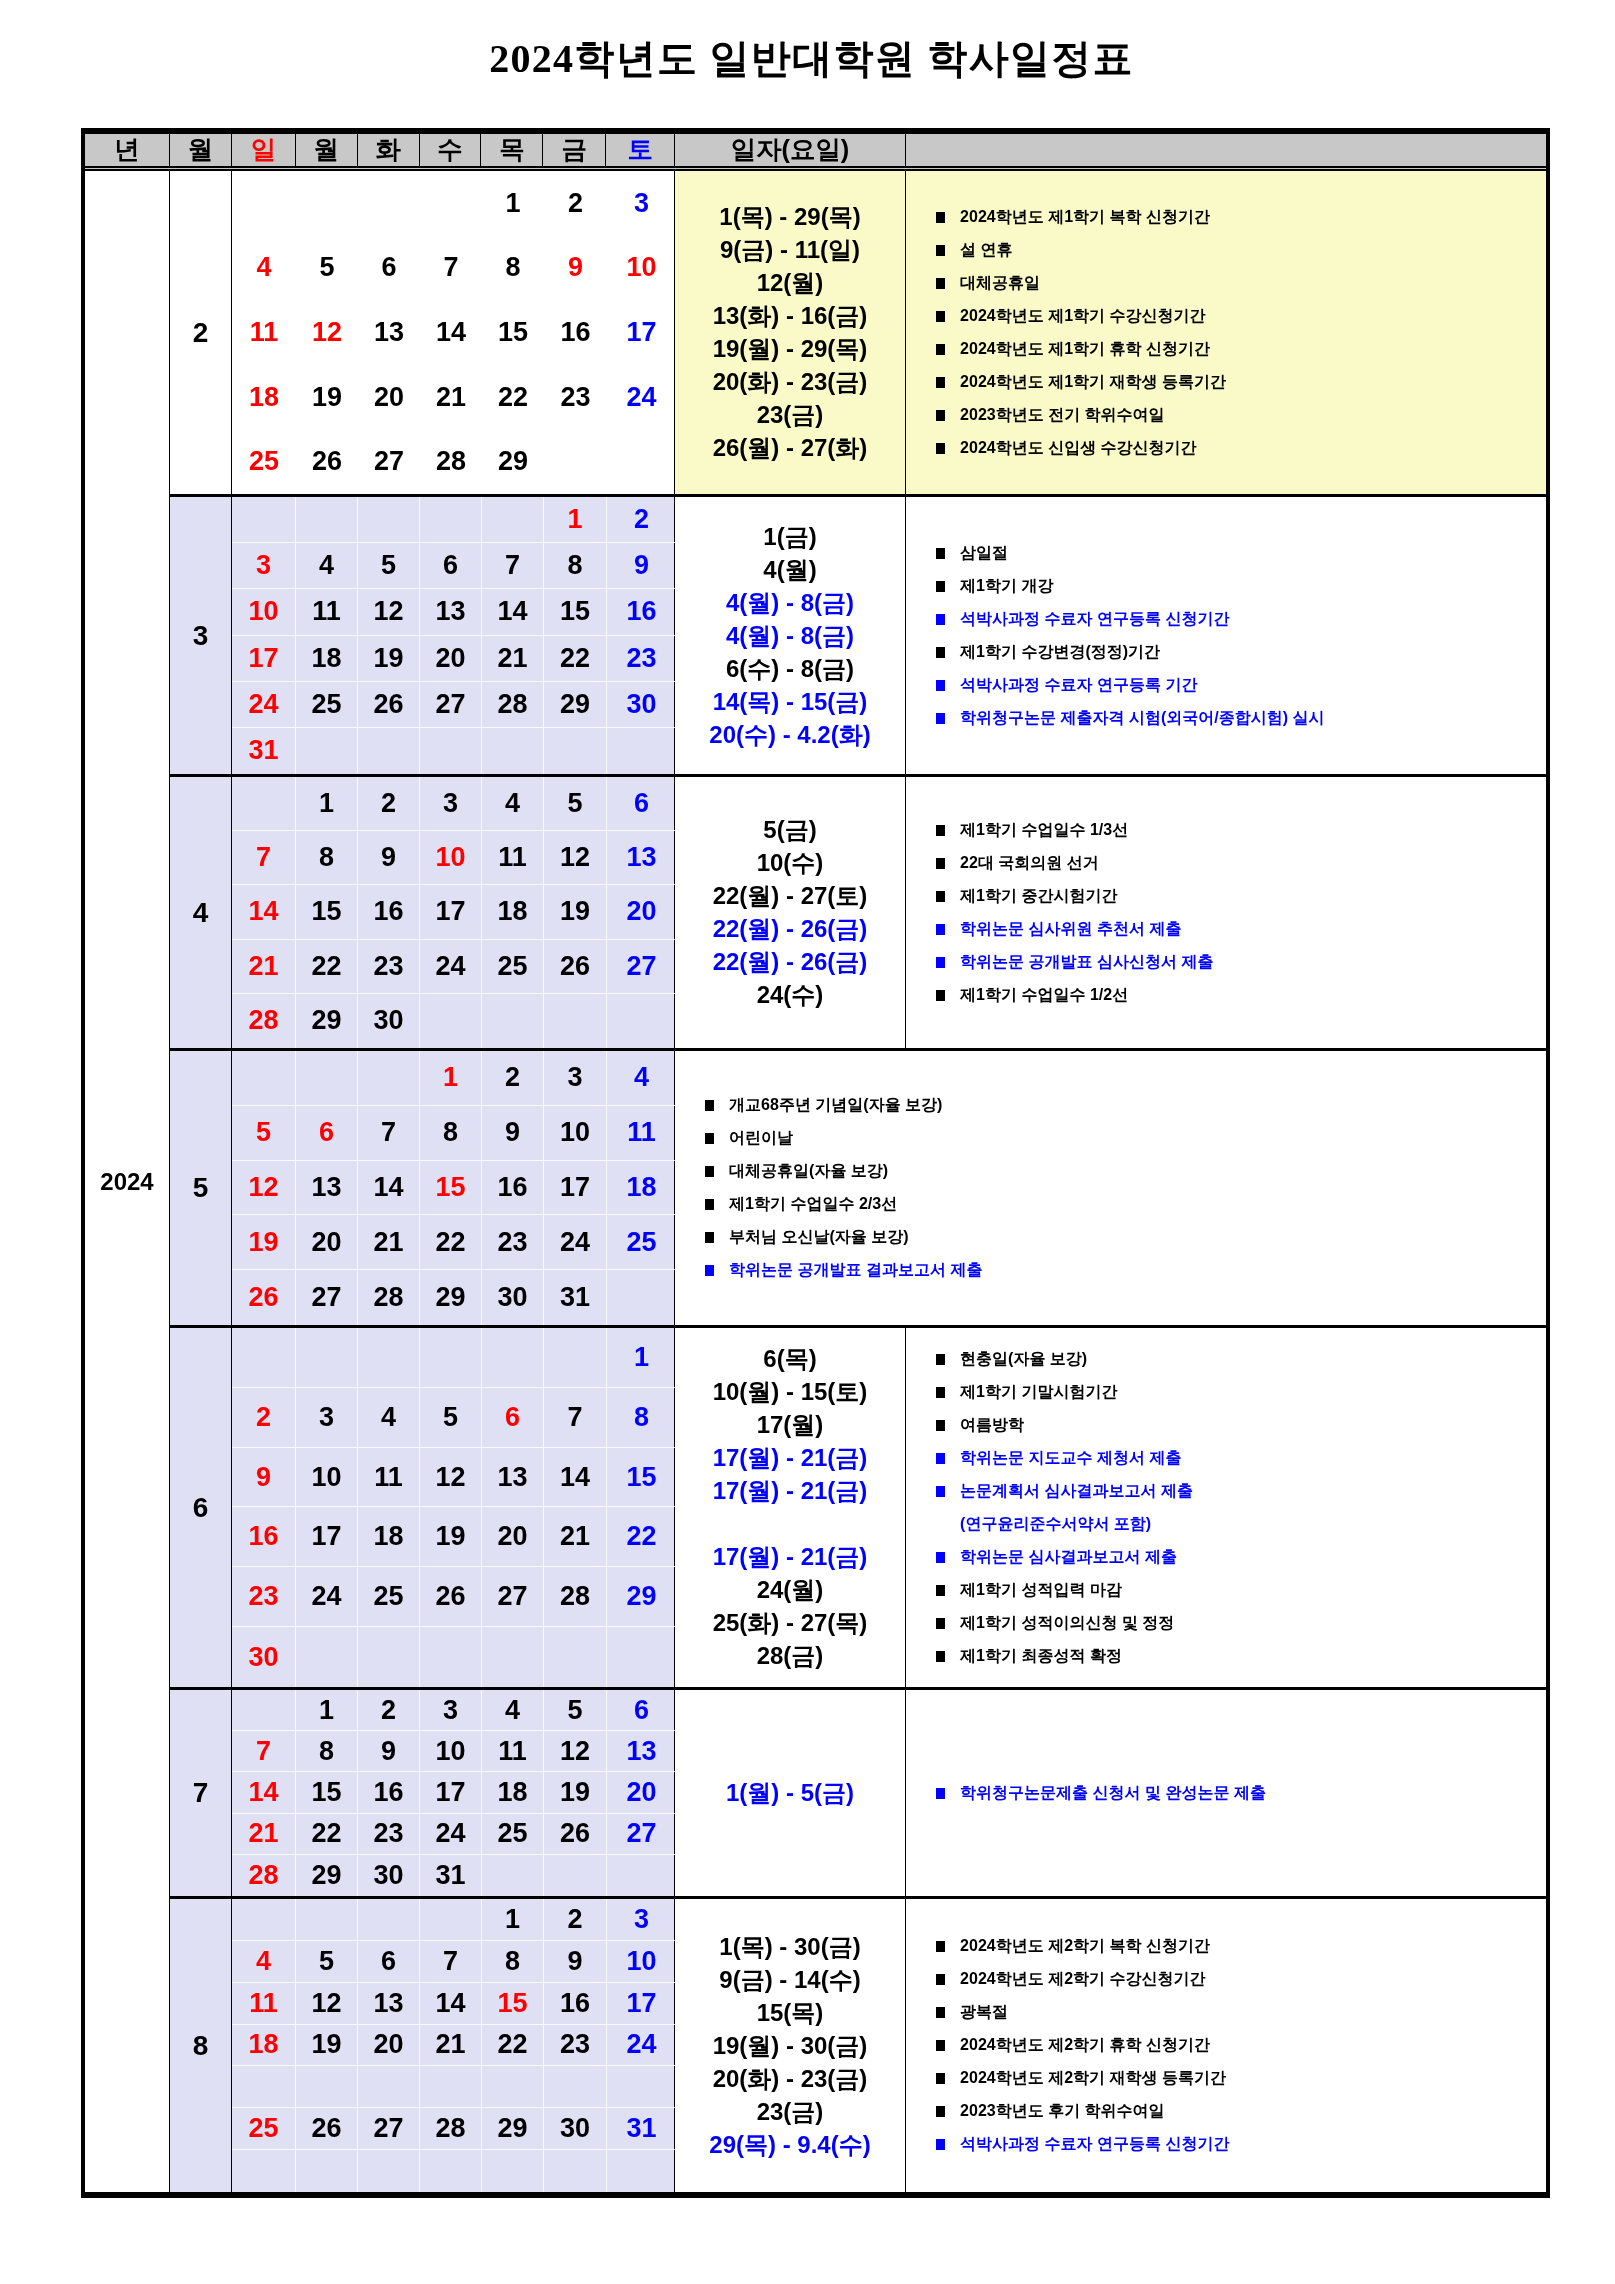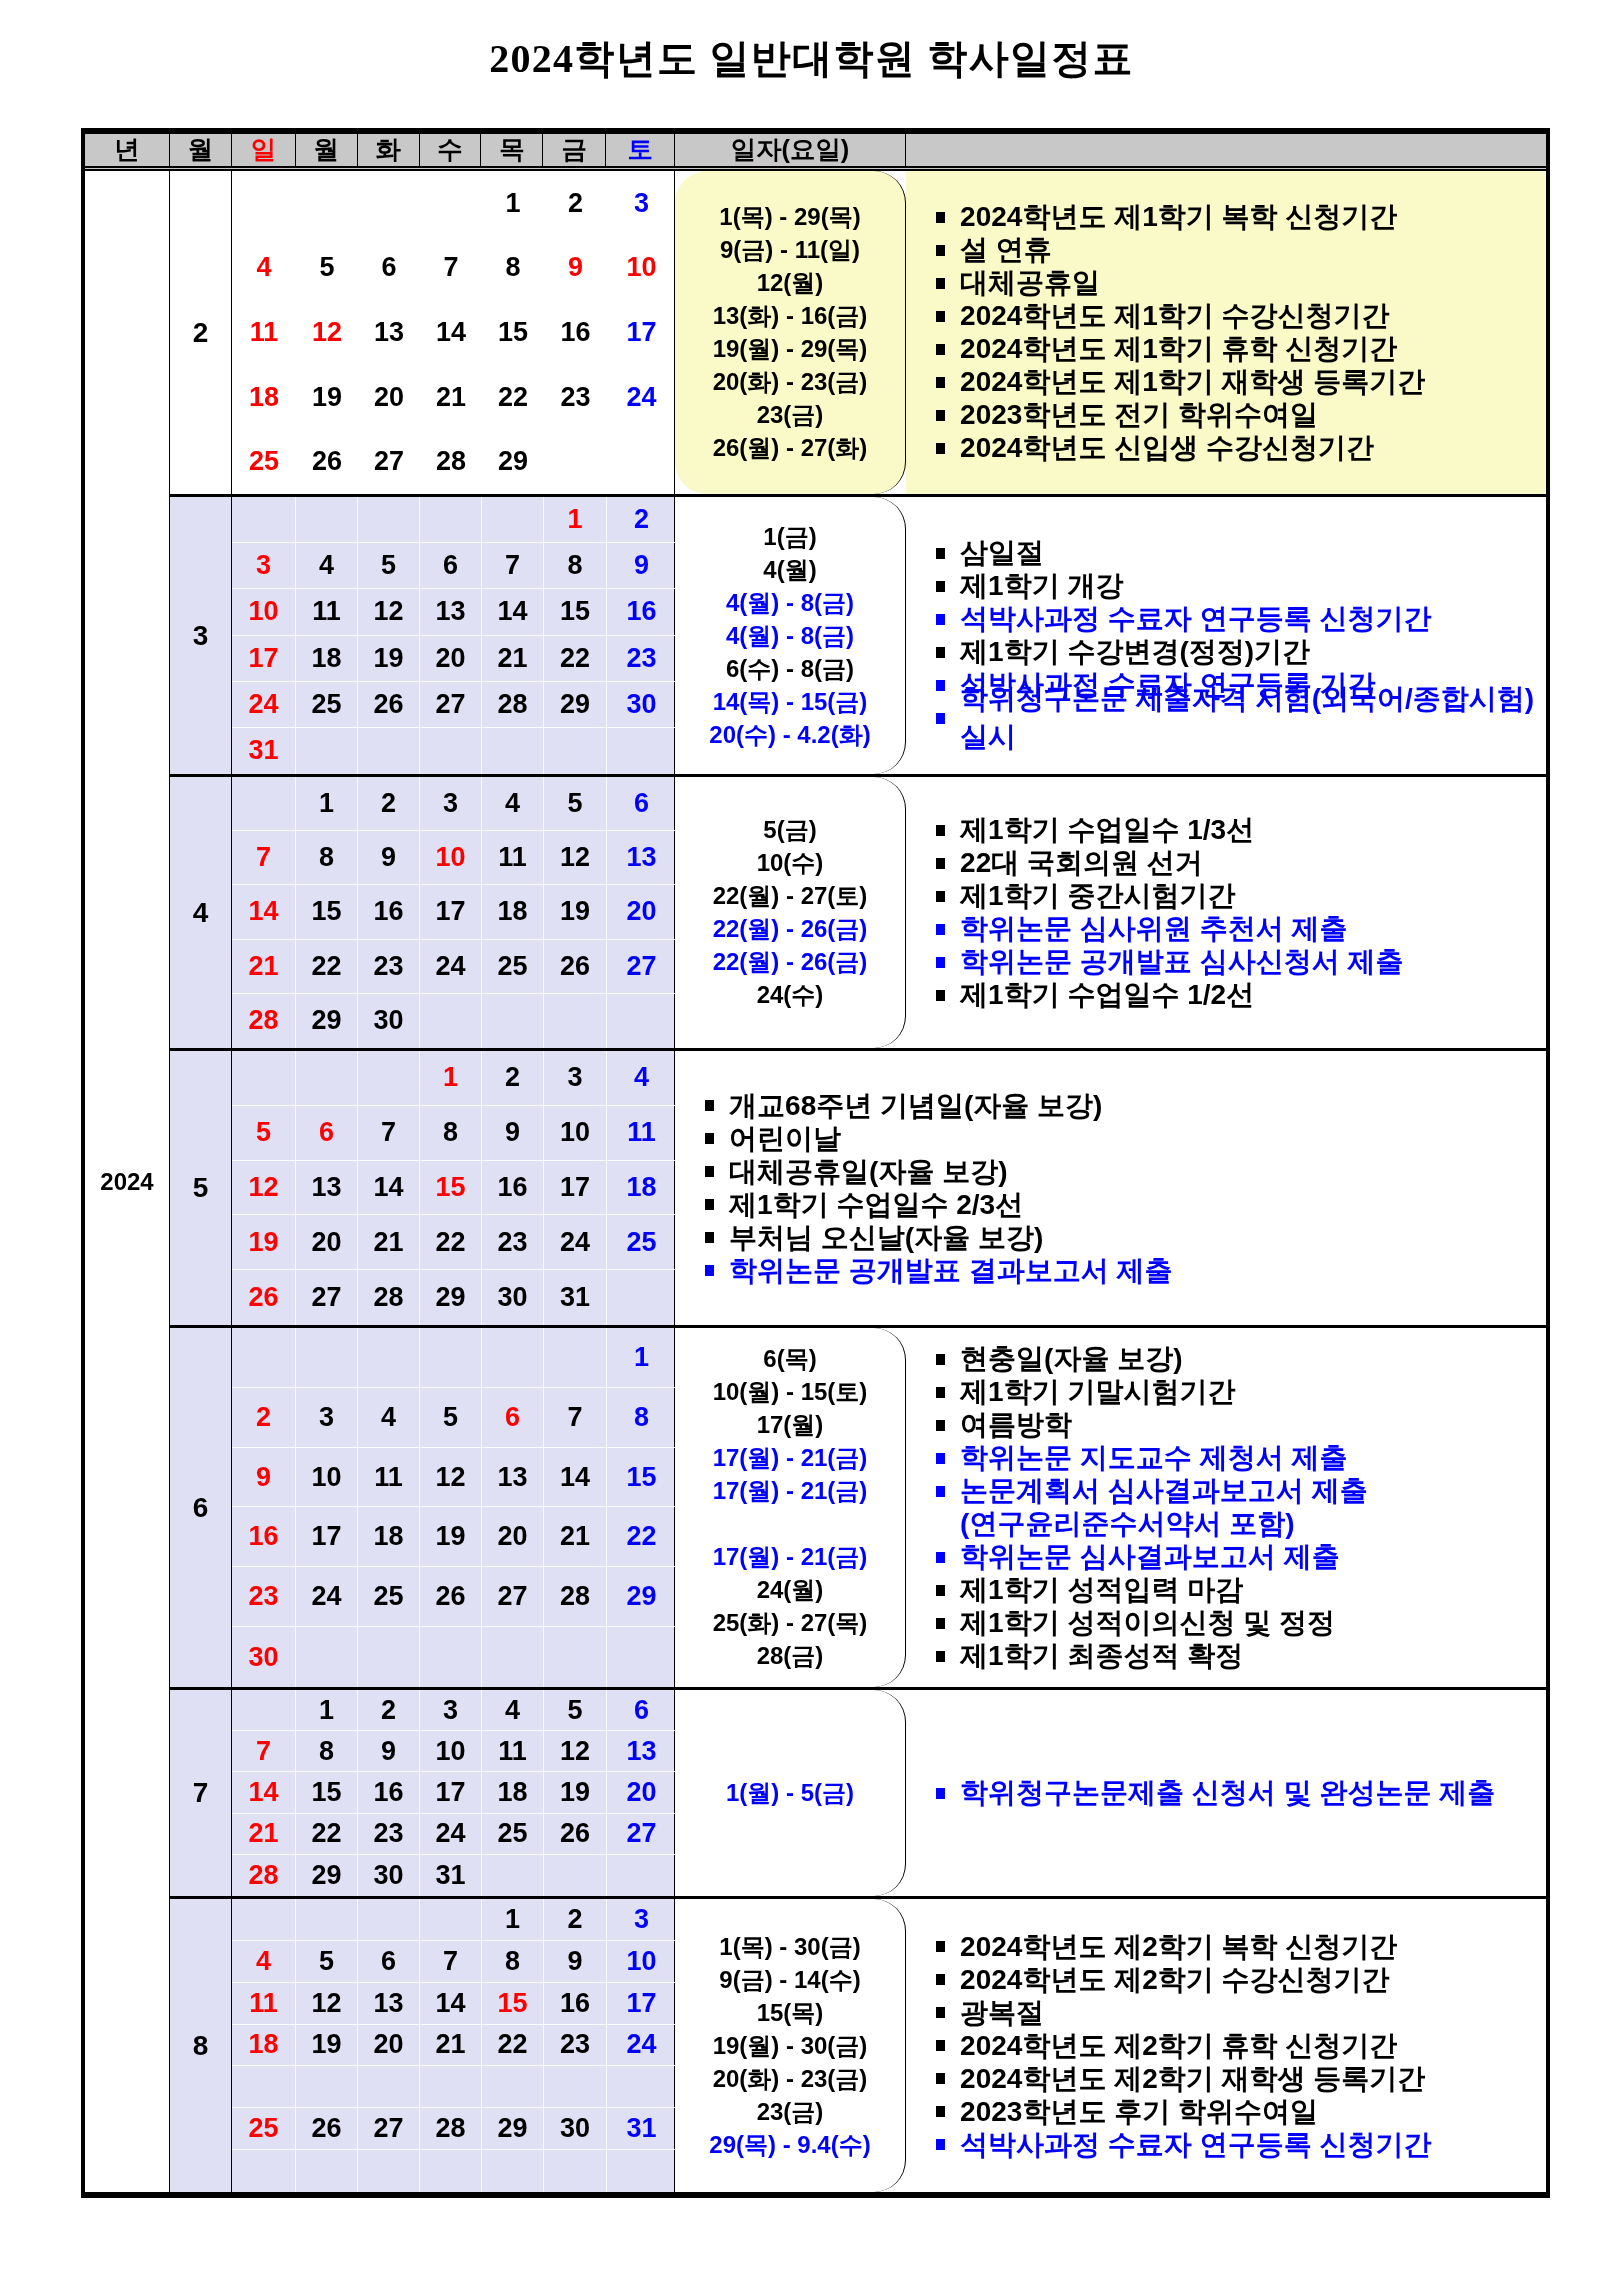--- a/index.html
+++ b/index.html
@@ -56,33 +56,33 @@
   .dcell { display: flex; align-items: center; justify-content: center; font-size: 27px; font-weight: 700; }
 
   .lav .mlabel, .lav .cal { background: #E0E0F4; }
   .lav .dcell { border-right: 1.3px solid rgba(255,255,255,0.85); }
   .lav .dcell:last-child { border-right: none; }
   .lav .week { border-bottom: 1.3px solid rgba(255,255,255,0.85); }
   .lav .week:last-child { border-bottom: none; }
 
   .datecol {
     width: 231px; border-right: 1.3px solid #000;
-    display: flex; flex-direction: column; justify-content: center; border-radius: 32px;
+    display: flex; flex-direction: column; justify-content: center;
   }
   .evcol {
     width: 640px; padding-left: 30px;
     display: flex; flex-direction: column; justify-content: center;
   }
   .yellow .datecol, .yellow .evcol { background: #FAFAC8; }
 
   .dline {
     height: 33px; flex: 0 0 33px; display: flex; align-items: center; justify-content: center;
     font-size: 24px; font-weight: 600; text-align: center;
   }
-  .eline { height: 33px; flex: 0 0 33px; display: flex; align-items: center; font-size: 28px; font-weight: 600; }
+  .eline { height: 33px; flex: 0 0 33px; display: flex; align-items: center; font-size: 16px; font-weight: 600; }
   .bullet { width: 8.5px; height: 11px; background: currentColor; margin-right: 15.6px; flex: 0 0 auto; }
   .bullet.hide { visibility: hidden; }
 </style>
 </head>
 <body>
 
 <div class="title">2024학년도 일반대학원 학사일정표</div>
 
 <div class="cal-table">
   <div class="header">

